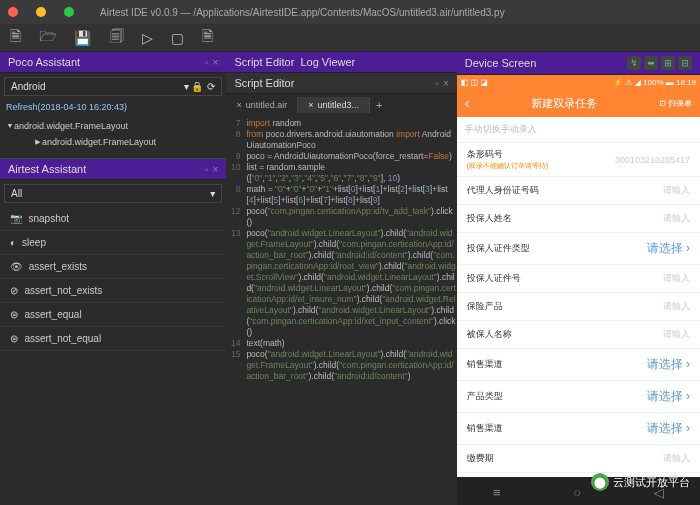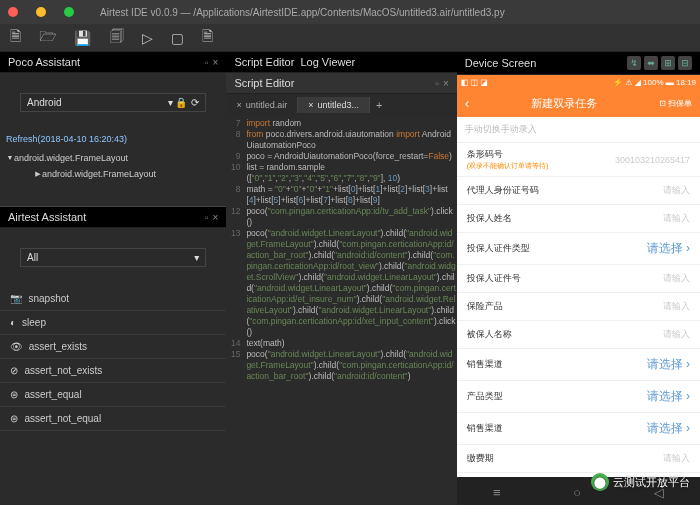--- a/index.html
+++ b/index.html
@@ -6,28 +6,28 @@
 body{background:#2b2b2b;color:#bbb;font-size:10px;width:700px;height:505px;overflow:hidden;position:relative}
 .titlebar{background:#3a3a3a;height:22px;display:flex;align-items:center;padding:12px 8px;gap:18px}
 .tlight{width:10px;height:10px;border-radius:50%}
 .tl-r{background:#ff5f57}.tl-y{background:#ffbd2e}.tl-g{background:#28ca42}
 .title{color:#aaa;font-size:10px;margin-left:8px}
 .toolbar{background:#323232;height:28px;display:flex;align-items:center;padding:0 6px;gap:10px;border-bottom:1px solid #222}
 .tbtn{color:#bbb;font-size:14px;cursor:pointer;padding:2px 4px}
 .main{display:flex;height:455px}
 .col{display:flex;flex-direction:column}
 .left{width:228px}.mid{width:232px}.right{width:245px}
-.panel-hdr{background:#000000;color:#ddd;padding:4px 8px;font-size:11px;display:flex;align-items:center;justify-content:space-between;border-bottom:1px solid #222}
-.dropdown{background:#2a2a2a;border:1px solid #444;color:#ddd;padding:3px 6px;margin:20px;font-size:10px;display:flex;justify-content:space-between;align-items:center}
+.panel-hdr{background:#4c1d95;color:#ddd;padding:4px 8px;font-size:11px;display:flex;align-items:center;justify-content:space-between;border-bottom:1px solid #222}
+.dropdown{background:#2a2a2a;border:1px solid #444;color:#ddd;padding:3px 6px;margin:4px;font-size:10px;display:flex;justify-content:space-between;align-items:center}
 .refresh{color:#8fc7ff;font-size:9px;padding:2px 6px}
 .tree{padding:4px 2px;font-size:9px;line-height:14px}
 .tree-item{display:flex;align-items:flex-start;padding:1px 0;color:#ccc}
 .tree-arrow{width:8px;text-align:center;font-size:7px}
 .tree-sel{background:#1a5a9a}
-.assist-hdr{color:#ddd;margin-top:20px;border-top:1px solid #444}
+.assist-hdr{color:#ddd;margin-top:4px;border-top:1px solid #444}
 .assist-list{overflow-y:auto}
 .assist-item{padding:6px 10px;border-bottom:1px solid #383838;color:#ccc;font-size:10px;display:flex;align-items:center;gap:6px}
 .tabs{background:#2a2a2a;display:flex;align-items:center;height:22px}
 .tab{padding:3px 10px;font-size:9px;color:#aaa;border-right:1px solid #444;display:flex;align-items:center;gap:4px}
 .tab.active{background:#3a3a3a;color:#ddd}
 .tab-close{font-size:9px}
 .tab-plus{padding:0 6px;color:#aaa;font-size:11px}
 .code{background:#2b2b2b;font-family:Menlo,monospace;font-size:8.5px;line-height:11px;padding:2px 0;overflow:hidden;flex:1}
 .cline{display:flex}
 .lnum{width:20px;text-align:right;color:#666;padding-right:6px;flex-shrink:0}

